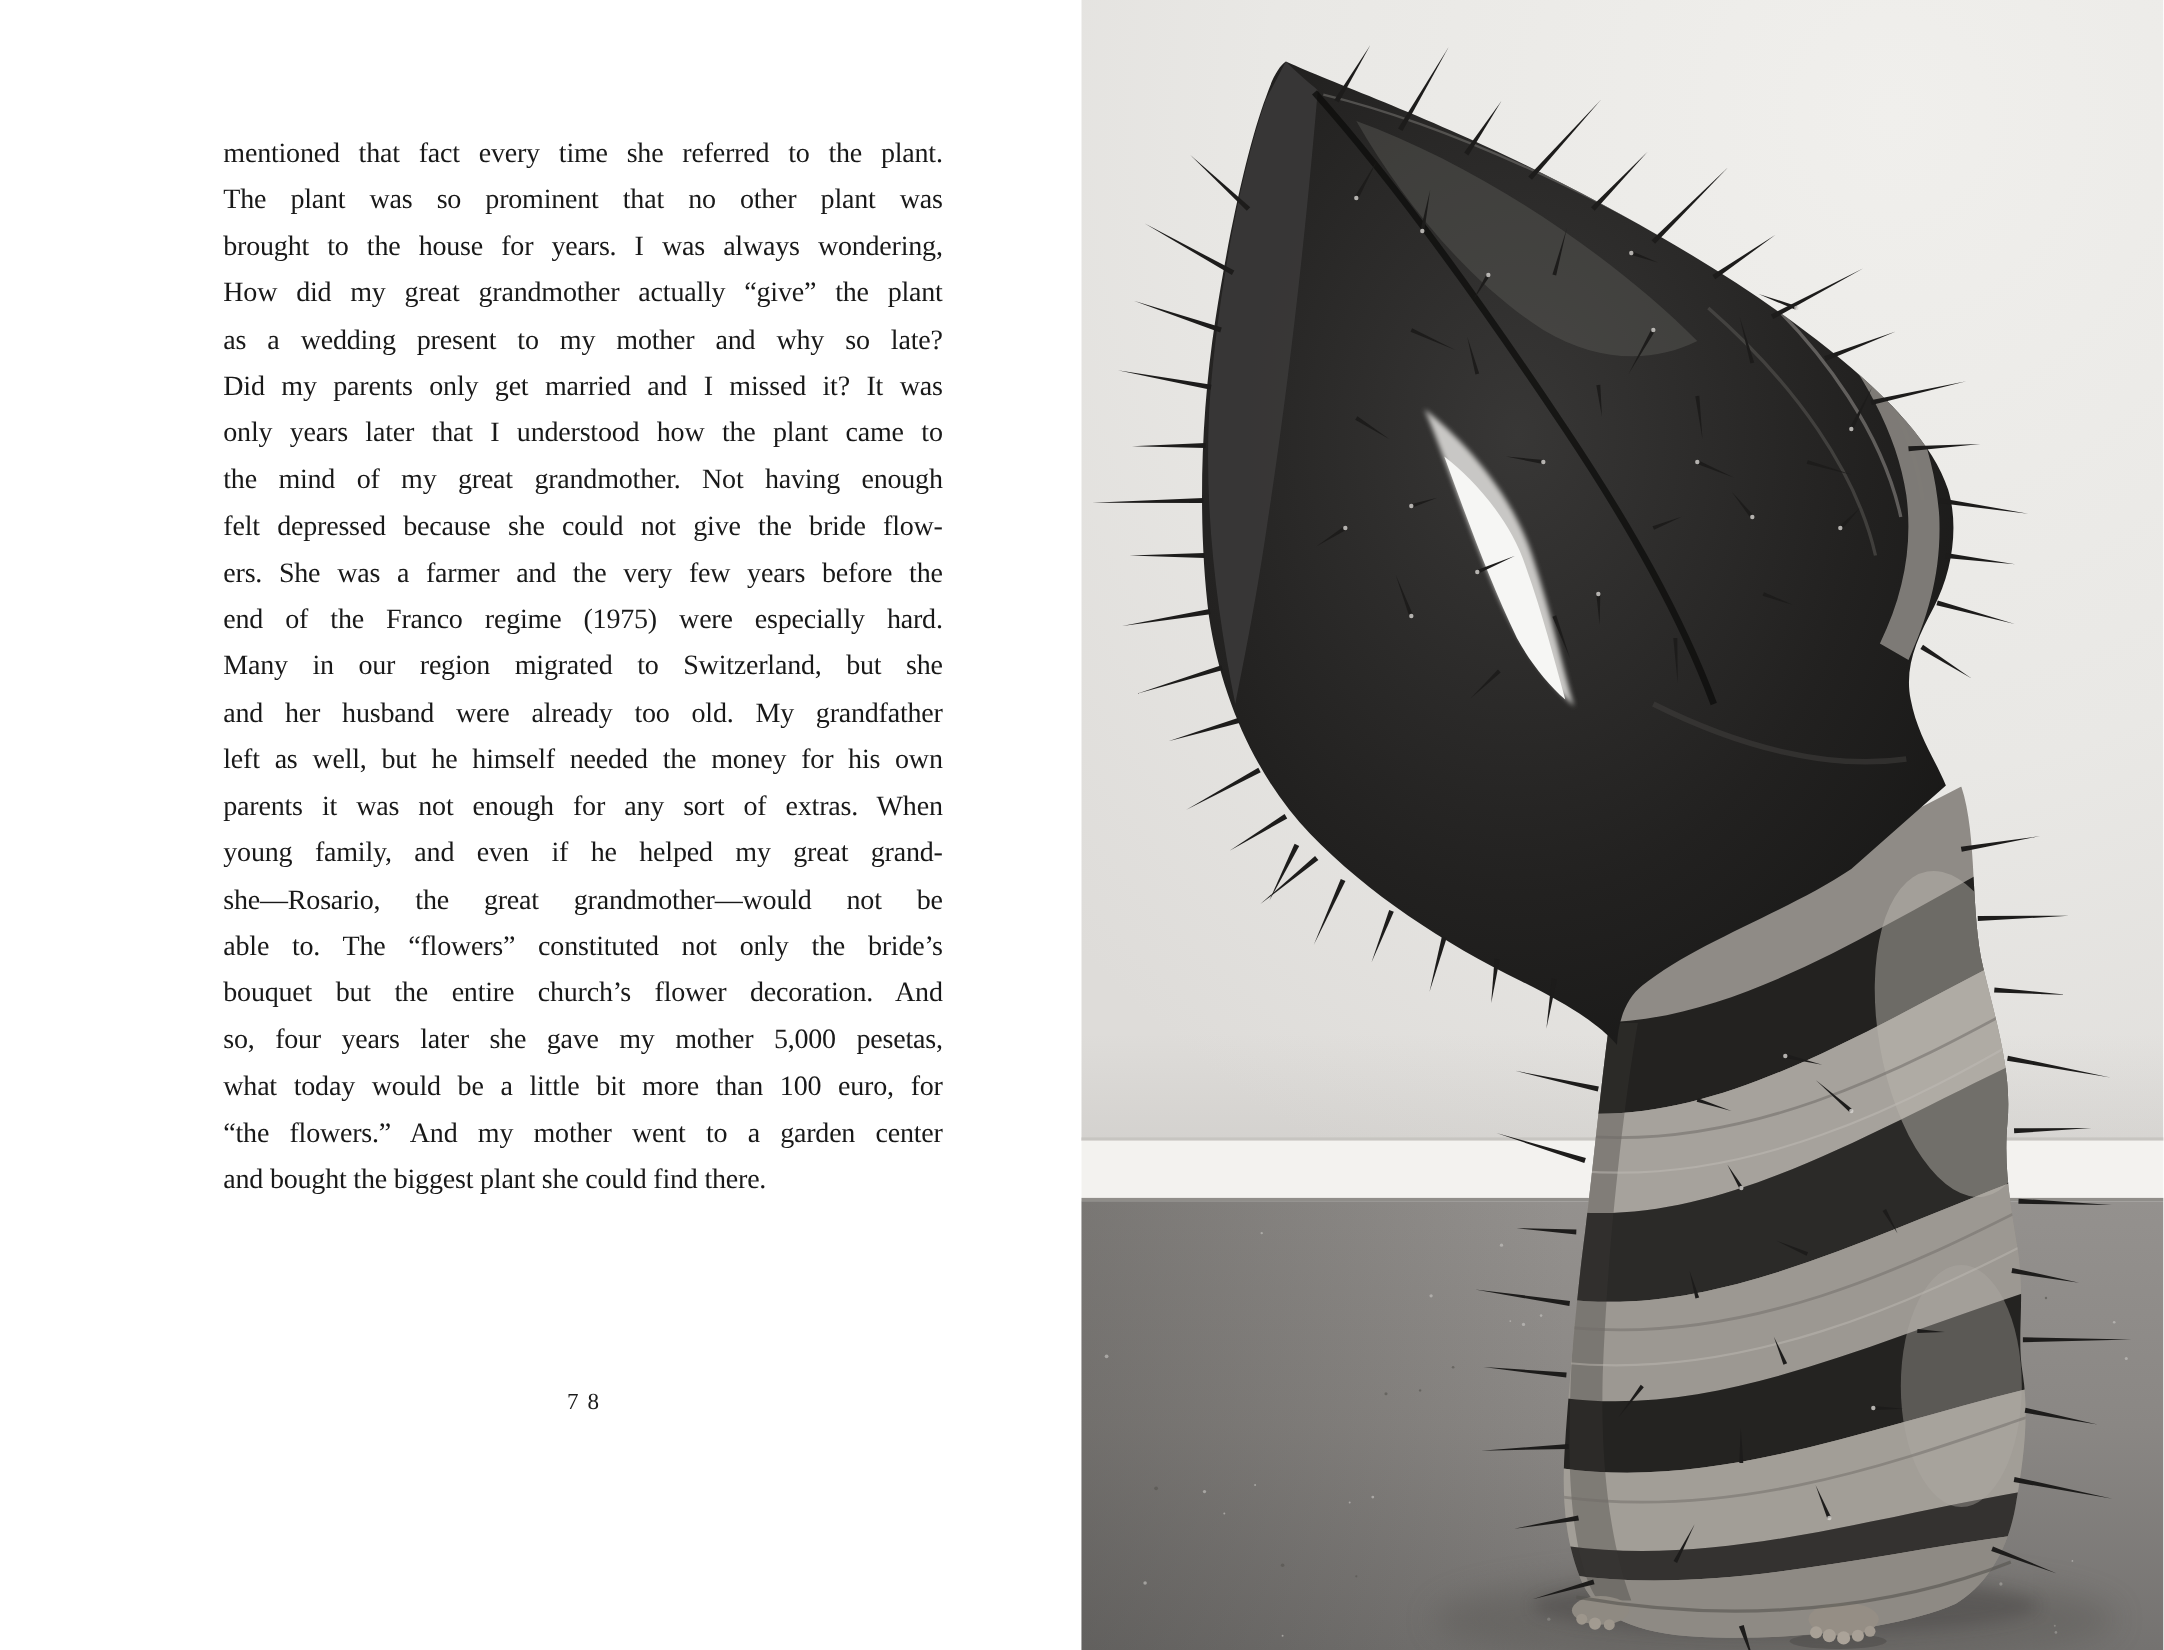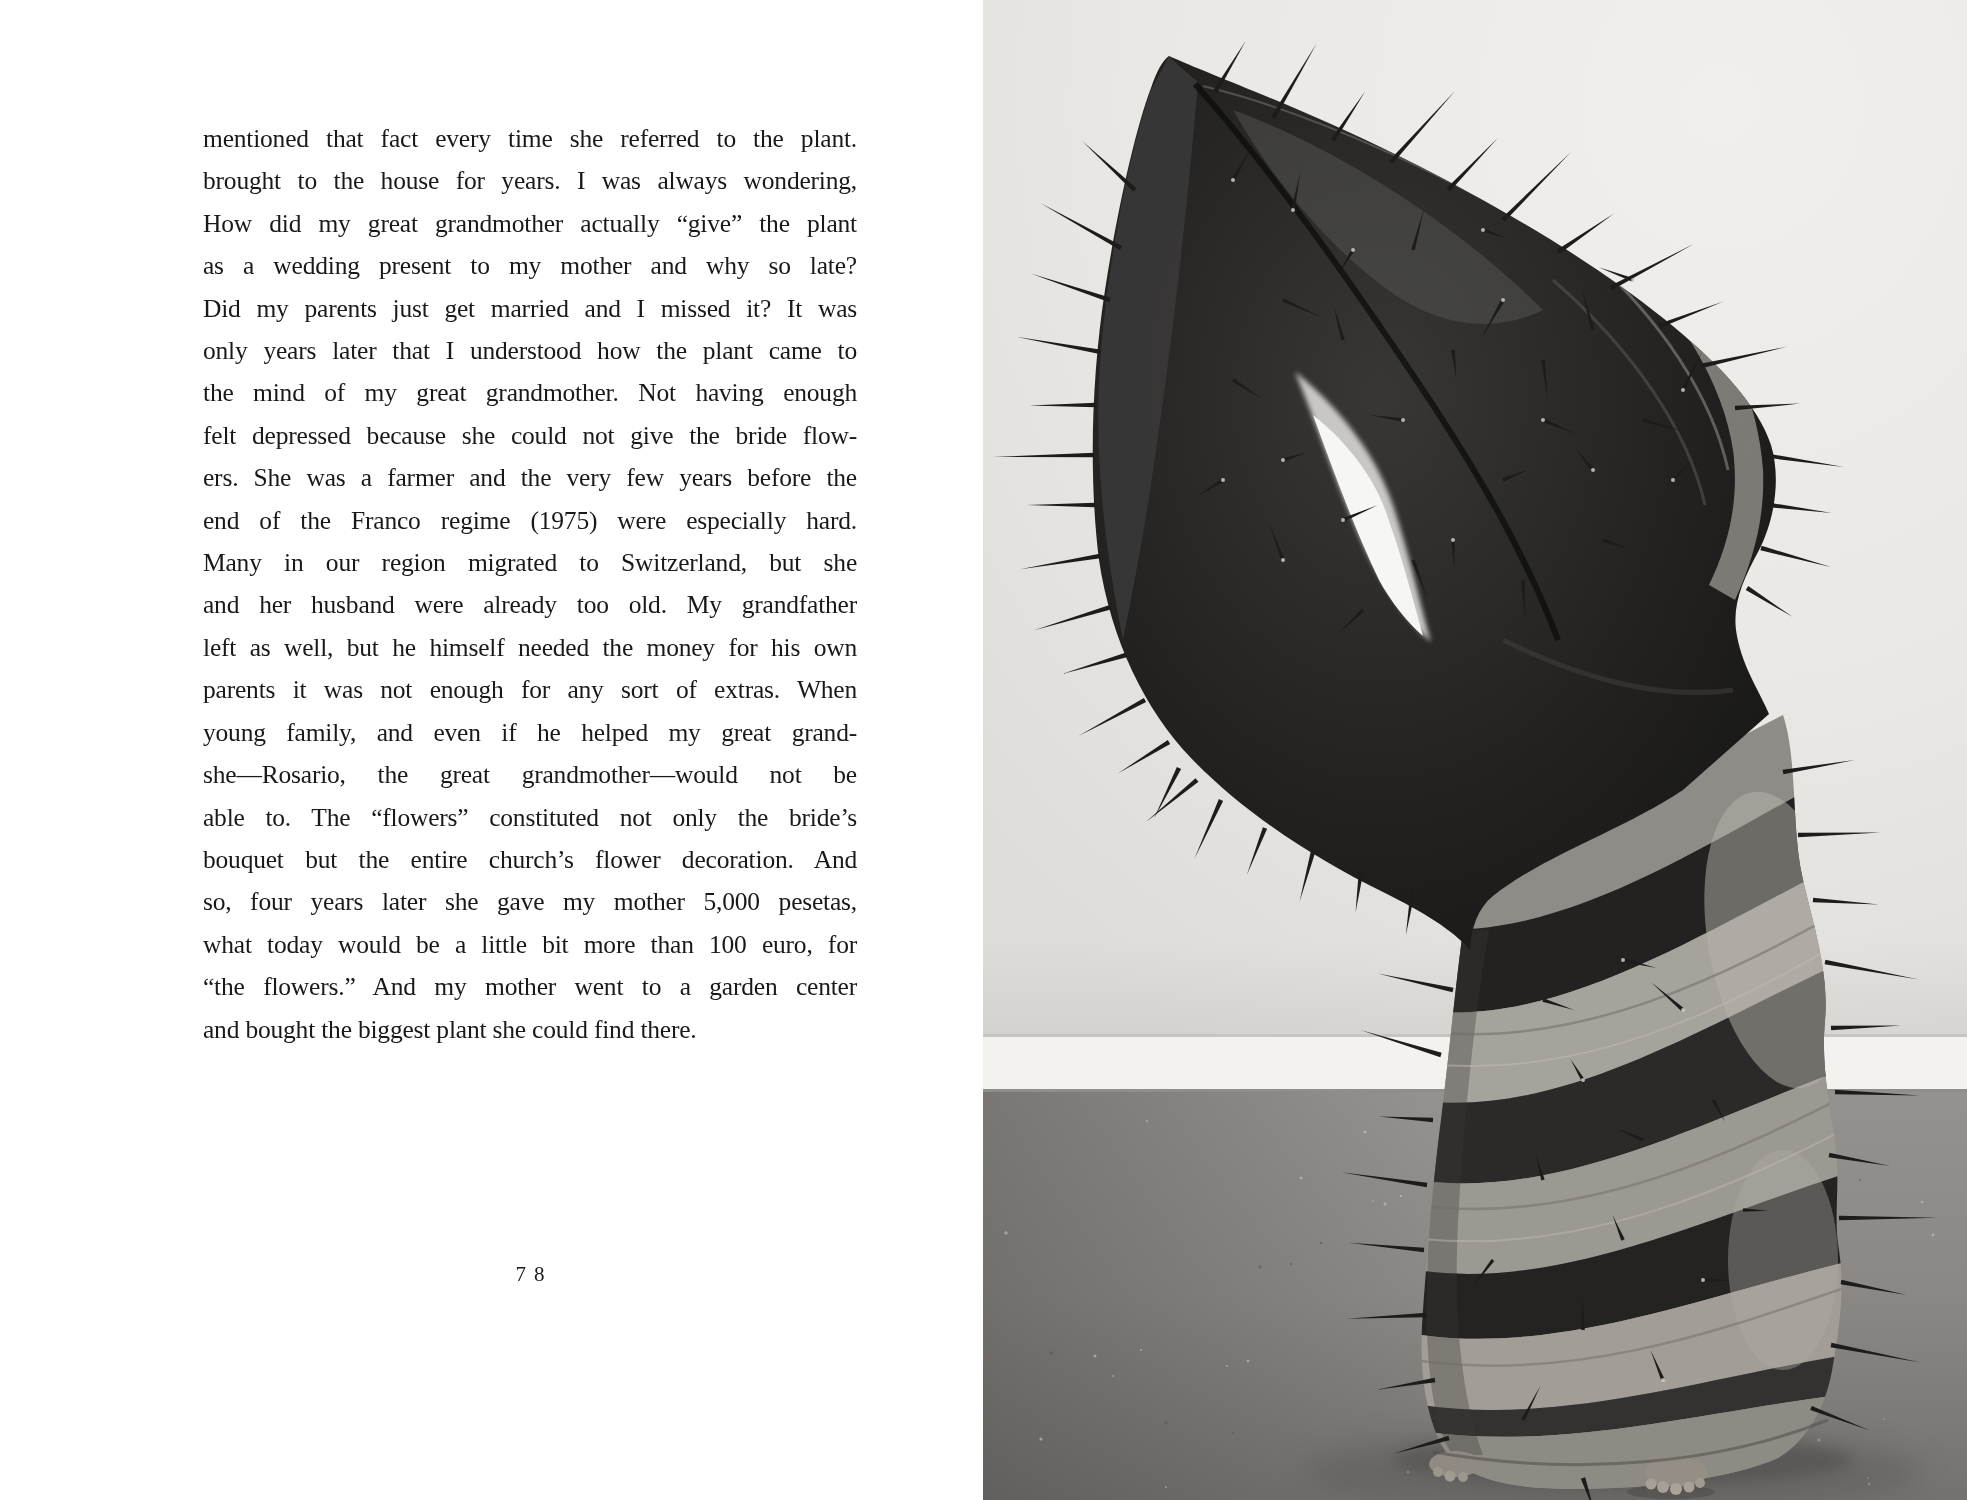--- a/index.html
+++ b/index.html
@@ -14,24 +14,25 @@
   #photo{position:absolute;left:983px;top:0;width:984px;height:1500px;display:block;}
 </style>
 </head>
 <body>
 
 <div id="spread">
 
   <div>
     <div id="text-block">
         <div class="line">mentioned that fact every time she referred to the plant.</div>
+        <div class="line">The plant was so prominent that no other plant was</div>
         <div class="line">brought to the house for years. I was always wondering,</div>
         <div class="line">How did my great grandmother actually “give” the plant</div>
         <div class="line">as a wedding present to my mother and why so late?</div>
-        <div class="line">Did my parents just get married and I missed it? It was</div>
+        <div class="line">Did my parents only get married and I missed it? It was</div>
         <div class="line">only years later that I understood how the plant came to</div>
         <div class="line">the mind of my great grandmother. Not having enough</div>
         <div class="line">felt depressed because she could not give the bride flow-</div>
         <div class="line">ers. She was a farmer and the very few years before the</div>
         <div class="line">end of the Franco regime (1975) were especially hard.</div>
         <div class="line">Many in our region migrated to Switzerland, but she</div>
         <div class="line">and her husband were already too old. My grandfather</div>
         <div class="line">left as well, but he himself needed the money for his own</div>
         <div class="line">parents it was not enough for any sort of extras. When</div>
         <div class="line">young family, and even if he helped my great grand-</div>

